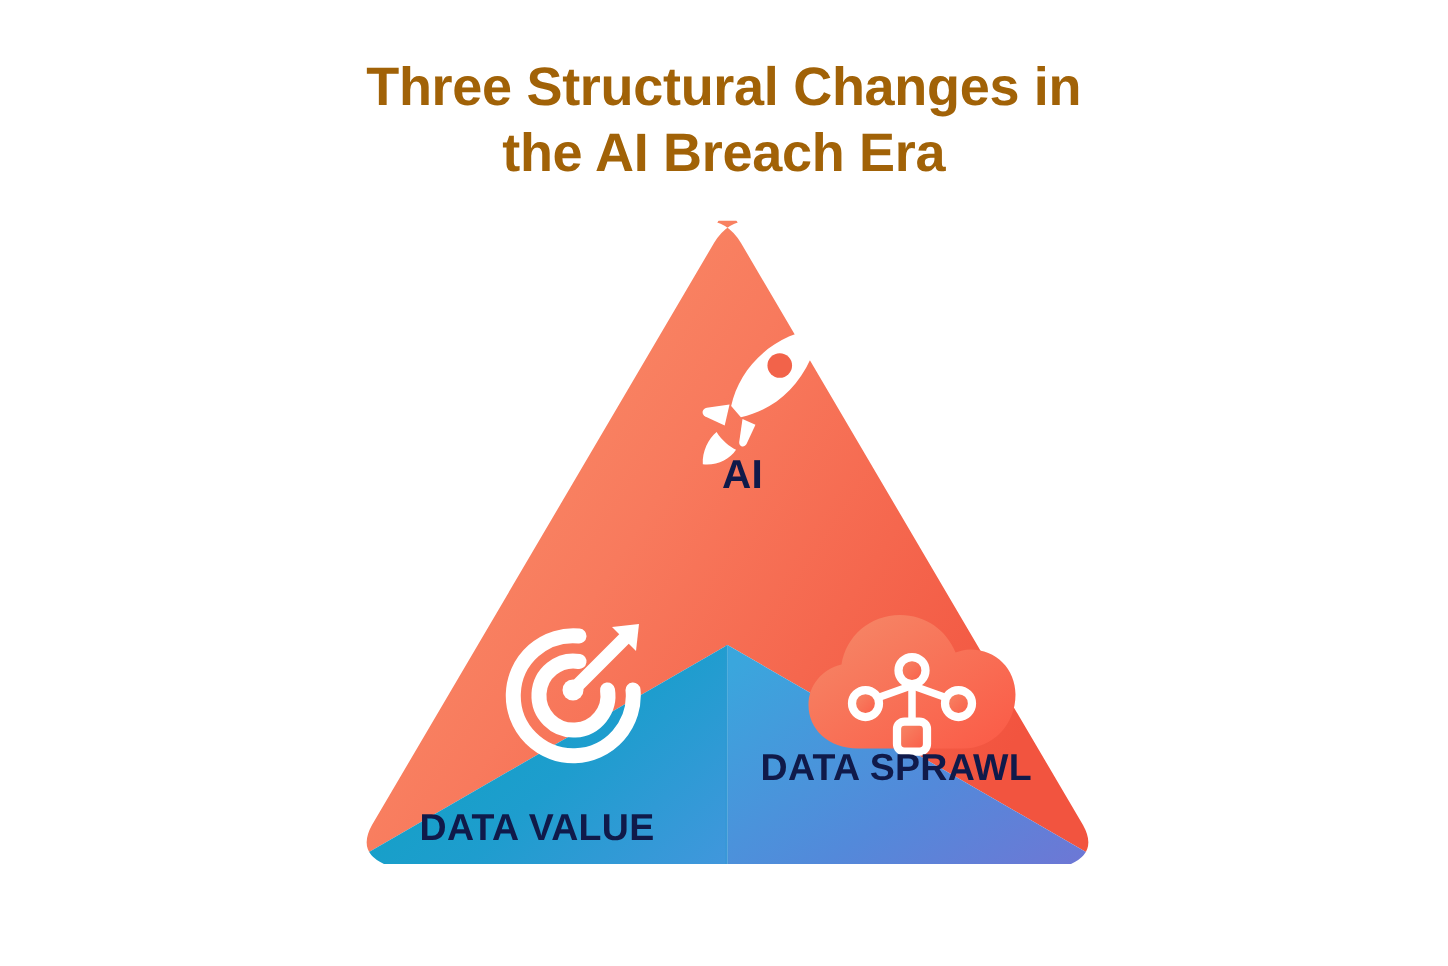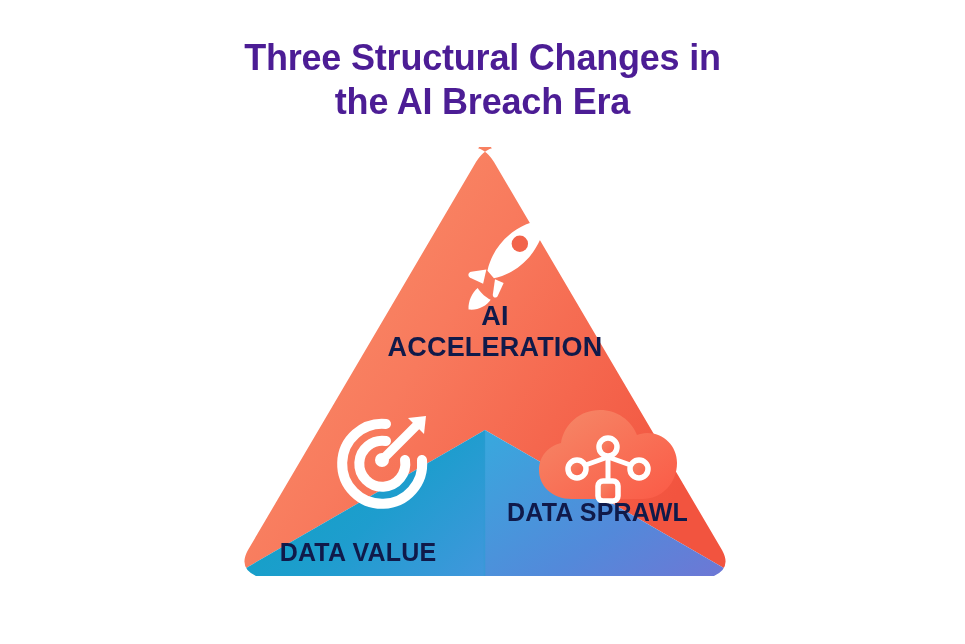--- a/index.html
+++ b/index.html
@@ -31,21 +31,21 @@
     text-align: center;
     user-select: none;
   }
   .title-line {
     display: block;
     font-family: "Liberation Sans", sans-serif;
     font-size: 36px;
     font-weight: bold;
     letter-spacing: -0.2px;
     line-height: 44px;
-    color: #4c1d95;
+    color: #a16207;
   }
 
   
   .diagram {
     position: absolute;
     left: 238px;
     top: 143px;
     width: 494px;
     height: 437px;
   }
@@ -220,21 +220,20 @@
 
         <circle cx="101" cy="64" r="9" fill="url(#gradCloud)" stroke="#FFFFFF" stroke-width="5.5"></circle>
 
         <rect x="60" y="76" width="20" height="20" rx="5" ry="5" fill="url(#gradCloud)" stroke="#FFFFFF" stroke-width="5.5"></rect>
       </g>
     </svg>
   </div>
 
   <div class="seg-label" id="label-top">
     <span class="l">AI</span>
-    <span class="l">ACCELERATION</span>
   </div>
 
   <div class="seg-label" id="label-left">
     <span class="l">DATA VALUE</span>
   </div>
 
   <div class="seg-label" id="label-right">
     <span class="l">DATA SPRAWL</span>
   </div>
 

